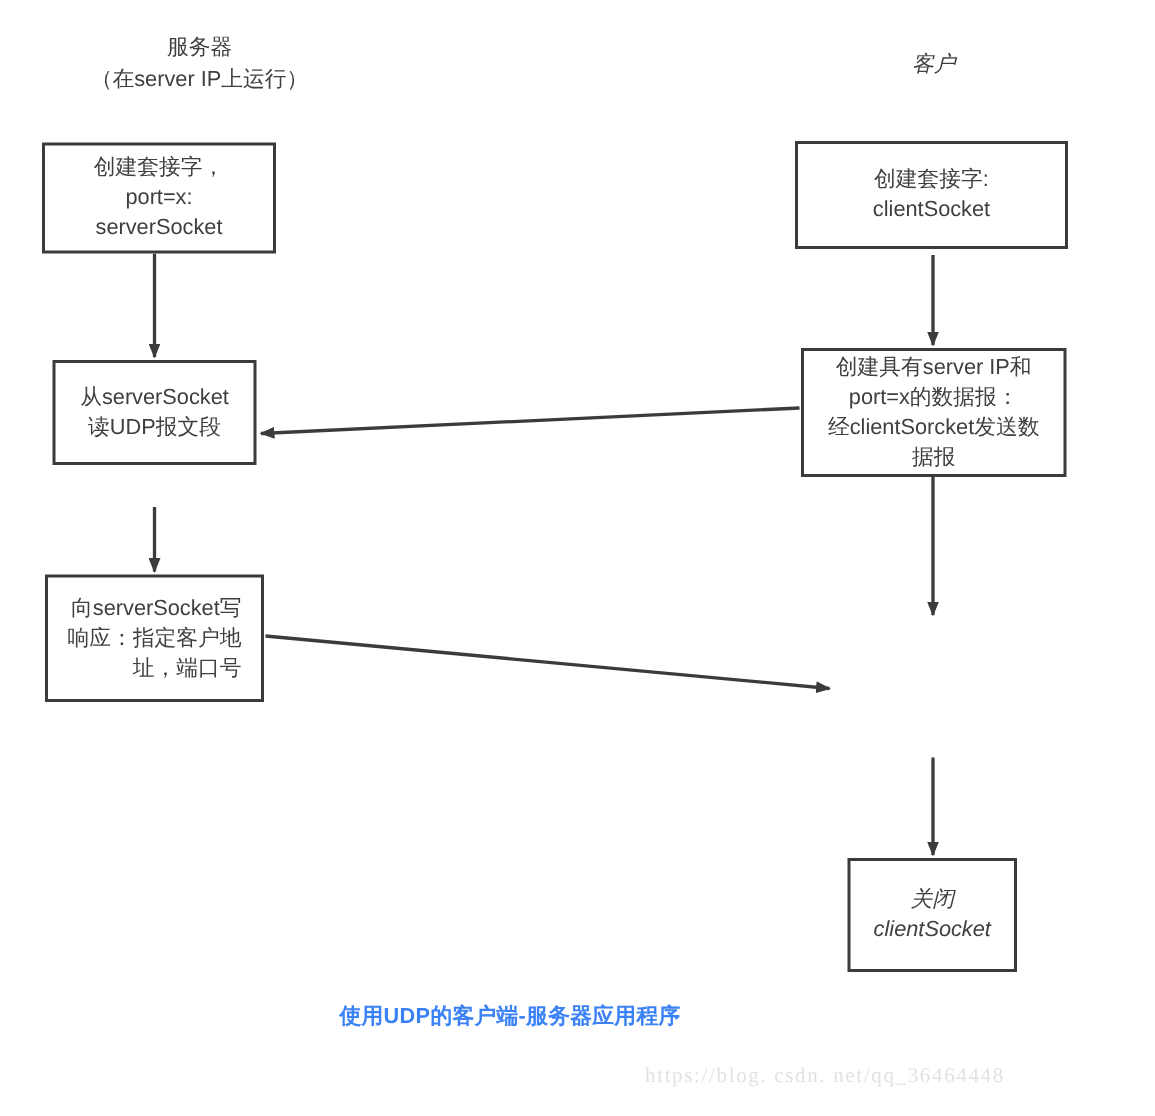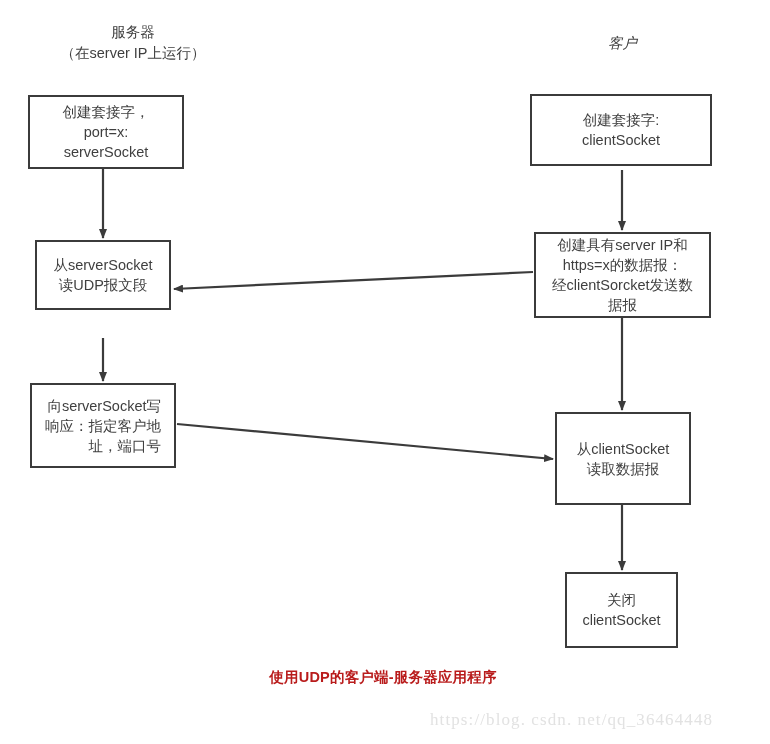--- a/index.html
+++ b/index.html
@@ -52,47 +52,46 @@
     white-space: pre-line;
   }
   #caption {
     position: absolute;
     left: 0;
     top: 668px;
     width: 680px;
     text-align: center;
     font-size: 14.5px;
     font-weight: bold;
-    color: #b91c1c;
+    color: #3b82f6;
     letter-spacing: 0.2px;
-    margin-left: 43px;
   }
   #watermark {
     position: absolute;
     left: 430px;
     top: 710px;
     width: 340px;
     text-align: left;
     font-family: "Liberation Serif", "DejaVu Serif", serif;
-    font-size: 17px;
+    font-size: 14px;
     letter-spacing: 1.1px;
     color: #e2e2e2;
     white-space: nowrap;
   }
 
   
   #srv-box-0 { left: 28px;  top: 95px;  width: 156px; height: 74px; }
   #srv-box-1 { left: 35px;  top: 240px; width: 136px; height: 70px; }
   #srv-box-2 { left: 30px;  top: 383px; width: 146px; height: 85px; text-align: right; }
 
   
   #cli-box-0 { left: 530px; top: 94px;  width: 182px; height: 72px; }
   #cli-box-1 { left: 534px; top: 232px; width: 177px; height: 86px; }
   #cli-box-2 { left: 555px; top: 412px; width: 136px; height: 93px; }
-  #cli-box-3 { left: 565px; top: 572px; width: 113px; height: 76px; }
+  #cli-box-3 { left: 565px; top: 572px; width: 113px; height: 76px; font-style: italic; }
 
   
   #srv-header { left: 23px;  top: 22px; width: 220px; }
   #cli-header { left: 545px; top: 33px; width: 155px; font-style: italic; }
 </style>
 </head>
 <body>
 
 <div id="diagram-root">
 
@@ -131,26 +130,24 @@
 读UDP报文段</div>
 
   <div class="node-box" id="srv-box-2">向serverSocket写
 响应：指定客户地
 址，端口号</div>
 
   <div class="node-box" id="cli-box-0">创建套接字:
 clientSocket</div>
 
   <div class="node-box" id="cli-box-1">创建具有server IP和
-https=x的数据报：
+port=x的数据报：
 经clientSorcket发送数
 据报</div>
 
-  <div class="node-box" id="cli-box-2">从clientSocket
-读取数据报</div>
 
   <div class="node-box" id="cli-box-3">关闭
 clientSocket</div>
 
   <div id="caption">使用UDP的客户端-服务器应用程序</div>
 
   <div id="watermark">https://blog. csdn. net/qq_36464448</div>
 
 </div>
 

